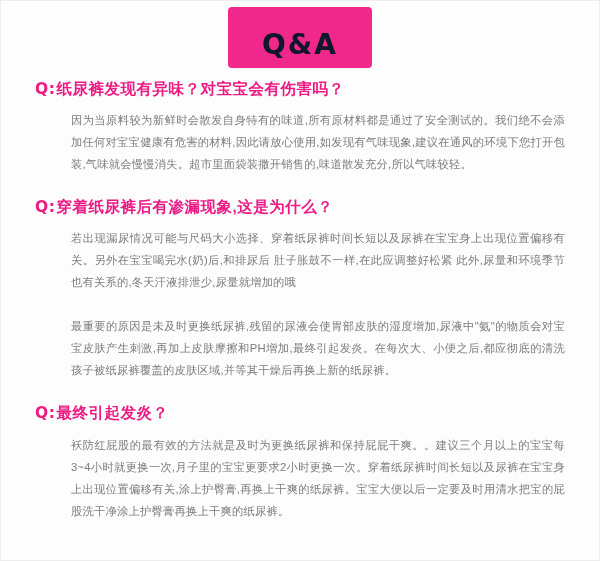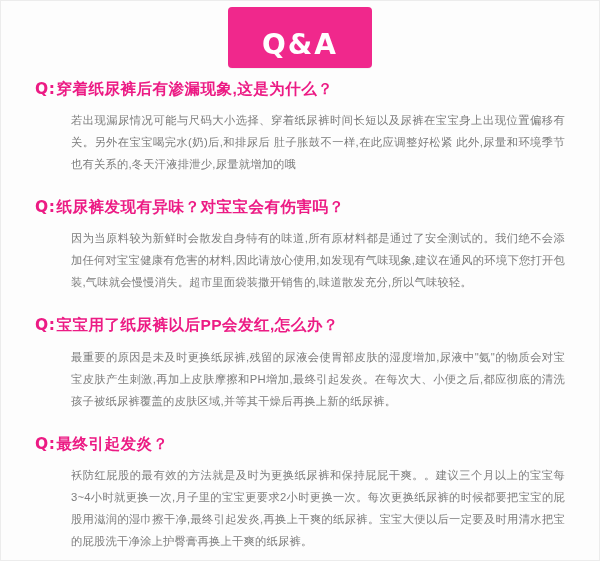--- a/index.html
+++ b/index.html
@@ -23,21 +23,21 @@
   }
   .header {
     position: relative;
     height: 72px;
     display: flex;
     align-items: center;
     justify-content: center;
   }
   .qa-badge {
     background: #f0288c;
-    color: #ffffff;
+    color: #0f172a;
     border-radius: 4px;
     padding: 24px 34px 9px 34px;
     font-size: 28px;
     font-weight: bold;
     letter-spacing: 2px;
     line-height: 1;
     font-family: "DejaVu Sans", sans-serif;
     box-shadow: 0 1px 0 rgba(0,0,0,0.04);
   }
   .content {
@@ -72,33 +72,32 @@
 
 <div class="page">
 
   <div class="header">
     <div class="qa-badge">Q&amp;A</div>
   </div>
 
   <div class="content">
 
     <div class="qa-block">
+      <p class="question"><span class="q-mark">Q:</span><span>纸尿裤发现有异味？对宝宝会有伤害吗？</span></p>
+      <p class="answer">因为当原料较为新鲜时会散发自身特有的味道,所有原材料都是通过了安全测试的。我们绝不会添加任何对宝宝健康有危害的材料,因此请放心使用,如发现有气味现象,建议在通风的环境下您打开包装,气味就会慢慢消失。超市里面袋装撒开销售的,味道散发充分,所以气味较轻。</p>
+    </div>
+
+    <div class="qa-block">
       <p class="question"><span class="q-mark">Q:</span><span>穿着纸尿裤后有渗漏现象,这是为什么？</span></p>
       <p class="answer">若出现漏尿情况可能与尺码大小选择、穿着纸尿裤时间长短以及尿裤在宝宝身上出现位置偏移有关。另外在宝宝喝完水(奶)后,和排尿后 肚子胀鼓不一样,在此应调整好松紧 此外,尿量和环境季节也有关系的,冬天汗液排泄少,尿量就增加的哦</p>
     </div>
 
     <div class="qa-block">
-      <p class="question"><span class="q-mark">Q:</span><span>纸尿裤发现有异味？对宝宝会有伤害吗？</span></p>
-      <p class="answer">因为当原料较为新鲜时会散发自身特有的味道,所有原材料都是通过了安全测试的。我们绝不会添加任何对宝宝健康有危害的材料,因此请放心使用,如发现有气味现象,建议在通风的环境下您打开包装,气味就会慢慢消失。超市里面袋装撒开销售的,味道散发充分,所以气味较轻。</p>
-    </div>
-
-    <div class="qa-block">
-      <p class="question"><span class="q-mark">Q:</span><span>宝宝用了纸尿裤以后PP会发红,怎么办？</span></p>
       <p class="answer">最重要的原因是未及时更换纸尿裤,残留的尿液会使胃部皮肤的湿度增加,尿液中"氨"的物质会对宝宝皮肤产生刺激,再加上皮肤摩擦和PH增加,最终引起发炎。在每次大、小便之后,都应彻底的清洗孩子被纸尿裤覆盖的皮肤区域,并等其干燥后再换上新的纸尿裤。</p>
     </div>
 
     <div class="qa-block">
       <p class="question"><span class="q-mark">Q:</span><span>最终引起发炎？</span></p>
-      <p class="answer">袄防红屁股的最有效的方法就是及时为更换纸尿裤和保持屁屁干爽。。建议三个月以上的宝宝每3~4小时就更换一次,月子里的宝宝更要求2小时更换一次。每次更换纸尿裤的时候都要把宝宝的屁股用滋润的湿巾擦干净,最终引起发炎,再换上干爽的纸尿裤。宝宝大便以后一定要及时用清水把宝的屁股洗干净涂上护臀膏再换上干爽的纸尿裤。</p>
+      <p class="answer">袄防红屁股的最有效的方法就是及时为更换纸尿裤和保持屁屁干爽。。建议三个月以上的宝宝每3~4小时就更换一次,月子里的宝宝更要求2小时更换一次。穿着纸尿裤时间长短以及尿裤在宝宝身上出现位置偏移有关,涂上护臀膏,再换上干爽的纸尿裤。宝宝大便以后一定要及时用清水把宝的屁股洗干净涂上护臀膏再换上干爽的纸尿裤。</p>
     </div>
 
   </div>
 </div>
 
 </body></html>

